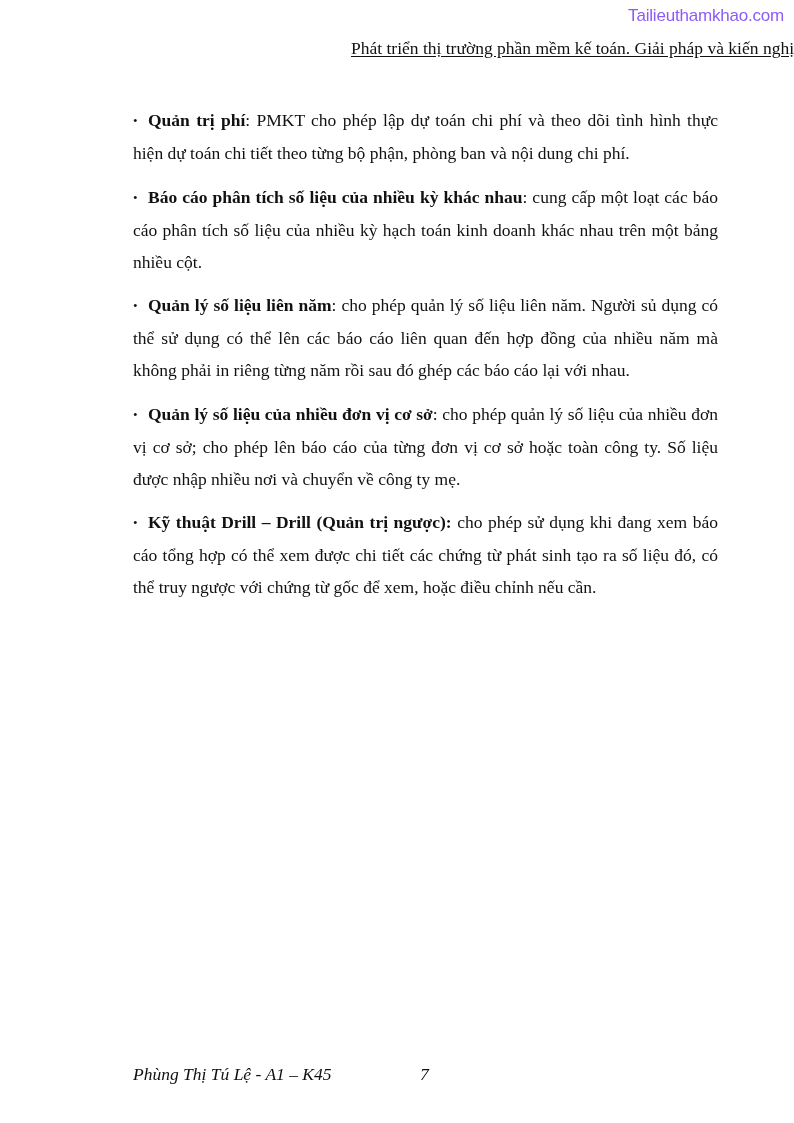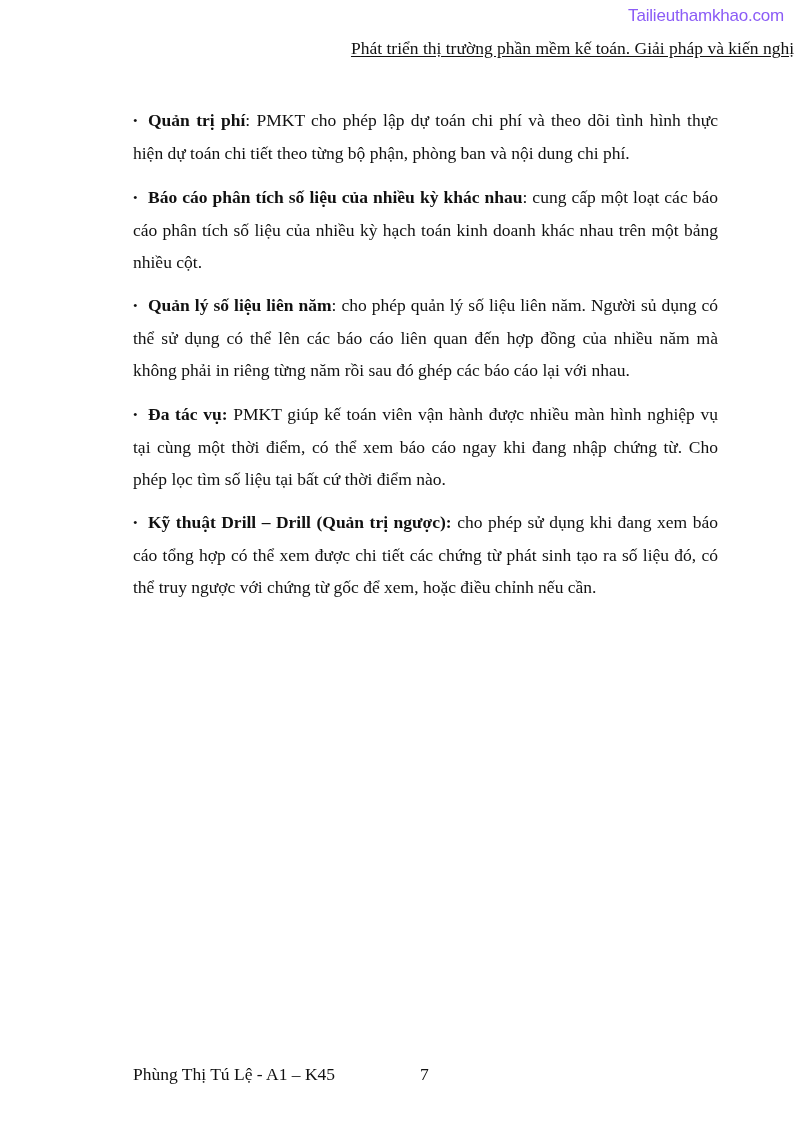--- a/index.html
+++ b/index.html
@@ -8,36 +8,36 @@
   .watermark { position:absolute; top:6px; right:10px;
                font-family:"Liberation Sans", "DejaVu Sans", sans-serif;
                font-size:17px; color:#8b5cf6; letter-spacing:-0.2px; }
   .page-title { position:absolute; top:38px; left:0; width:794px; text-align:right;
                 font-size:17.5px; }
   .page-title span { text-decoration:underline; text-underline-offset:2px; }
   .content { position:absolute; top:104px; left:133px; width:585px; }
   .item { font-size:17.5px; line-height:32px; text-align:justify; margin:0 0 11.5px 0; }
   .bullet { display:inline-block; width:15px; font-size:13px; vertical-align:1px; }
   .item b { font-weight:bold; }
-  .footer { position:absolute; top:1064px; left:133px; font-size:17.5px; }
+  .footer { position:absolute; top:1064px; left:133px; font-size:17.5px;font-style:italic; }
   .footer .page-num { position:absolute; left:287px; top:0; }
 </style>
 </head>
 <body>
 
 <div class="watermark">Tailieuthamkhao.com</div>
 
 <div class="page-title">
   <span>Phát triển thị trường phần mềm kế toán. Giải pháp và kiến nghị</span>
 </div>
 
 <div class="content">
   <p class="item"><span class="bullet">•</span><b>Quản trị phí</b><span>: </span><span>PMKT cho phép lập dự toán chi phí và theo dõi tình hình thực hiện dự toán chi tiết theo từng bộ phận, phòng ban và nội dung chi phí.</span></p>
   <p class="item"><span class="bullet">•</span><b>Báo cáo phân tích số liệu của nhiều kỳ khác nhau</b><span>: </span><span>cung cấp một loạt các báo cáo phân tích số liệu của nhiều kỳ hạch toán kinh doanh khác nhau trên một bảng nhiều cột.</span></p>
   <p class="item"><span class="bullet">•</span><b>Quản lý số liệu liên năm</b><span>: </span><span>cho phép quản lý số liệu liên năm. Người sủ dụng có thể sử dụng có thể lên các báo cáo liên quan đến hợp đồng của nhiều năm mà không phải in riêng từng năm rồi sau đó ghép các báo cáo lại với nhau.</span></p>
-  <p class="item"><span class="bullet">•</span><b>Đa tác vụ:</b><span> </span><span>PMKT giúp kế toán viên vận hành được nhiều màn hình nghiệp vụ tại cùng một thời điểm, có thể xem báo cáo ngay khi đang nhập chứng từ. Cho phép lọc tìm số liệu tại bất cứ thời điểm nào.</span></p>
+  <p class="item"><span class="bullet">•</span><b>Quản lý số liệu của nhiều đơn vị cơ sở</b><span>: </span><span>cho phép quản lý số liệu của nhiều đơn vị cơ sở; cho phép lên báo cáo của từng đơn vị cơ sở hoặc toàn công ty. Số liệu được nhập nhiều nơi và chuyển về công ty mẹ.</span></p>
   <p class="item"><span class="bullet">•</span><b>Kỹ thuật Drill – Drill (Quản trị ngược):</b><span> </span><span>cho phép sử dụng khi đang xem báo cáo tổng hợp có thể xem được chi tiết các chứng từ phát sinh tạo ra số liệu đó, có thể truy ngược với chứng từ gốc để xem, hoặc điều chỉnh nếu cần.</span></p>
 </div>
 
 <div class="footer">
   <span>Phùng Thị Tú Lệ - A1 – K45</span>
   <span class="page-num">7</span>
 </div>
 
 </body></html>

